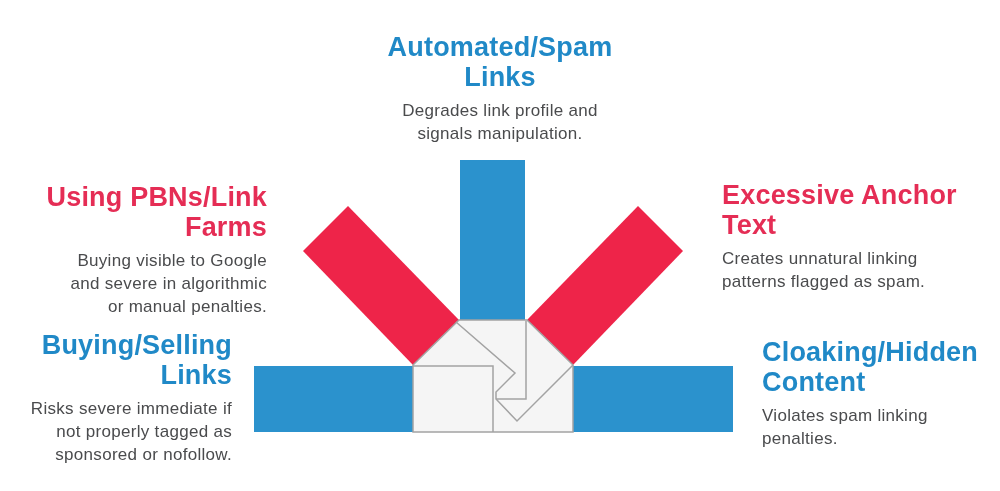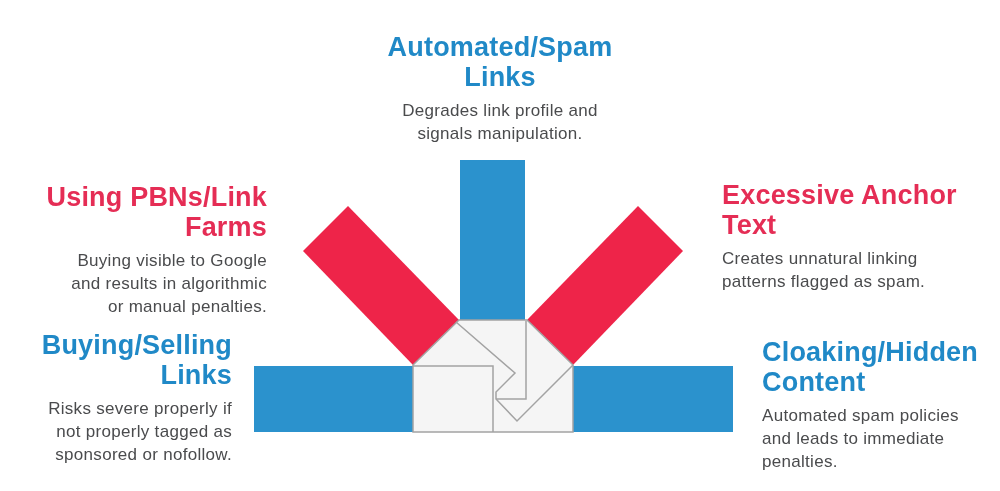--- a/index.html
+++ b/index.html
@@ -65,21 +65,21 @@
     </div>
   </div>
 
   <div class="callout co-upper-left">
     <div class="heading red">
       <span>Using PBNs/Link</span>
       <span>Farms</span>
     </div>
     <div class="body">
       <span>Buying visible to Google</span>
-      <span>and results in algorithmic</span>
+      <span>and severe in algorithmic</span>
       <span>or manual penalties.</span>
     </div>
   </div>
 
   <div class="callout co-upper-right">
     <div class="heading red">
       <span>Excessive Anchor</span>
       <span>Text</span>
     </div>
     <div class="body">
@@ -87,31 +87,30 @@
       <span>patterns flagged as spam.</span>
     </div>
   </div>
 
   <div class="callout co-lower-left">
     <div class="heading blue">
       <span>Buying/Selling</span>
       <span>Links</span>
     </div>
     <div class="body">
-      <span>Risks severe properly if</span>
+      <span>Risks severe immediate if</span>
       <span>not properly tagged as</span>
       <span>sponsored or nofollow.</span>
     </div>
   </div>
 
   <div class="callout co-lower-right">
     <div class="heading blue">
       <span>Cloaking/Hidden</span>
       <span>Content</span>
     </div>
     <div class="body">
-      <span>Automated spam policies</span>
-      <span>and leads to immediate</span>
+      <span>Violates spam linking</span>
       <span>penalties.</span>
     </div>
   </div>
 
 </div>
 
 </body></html>

